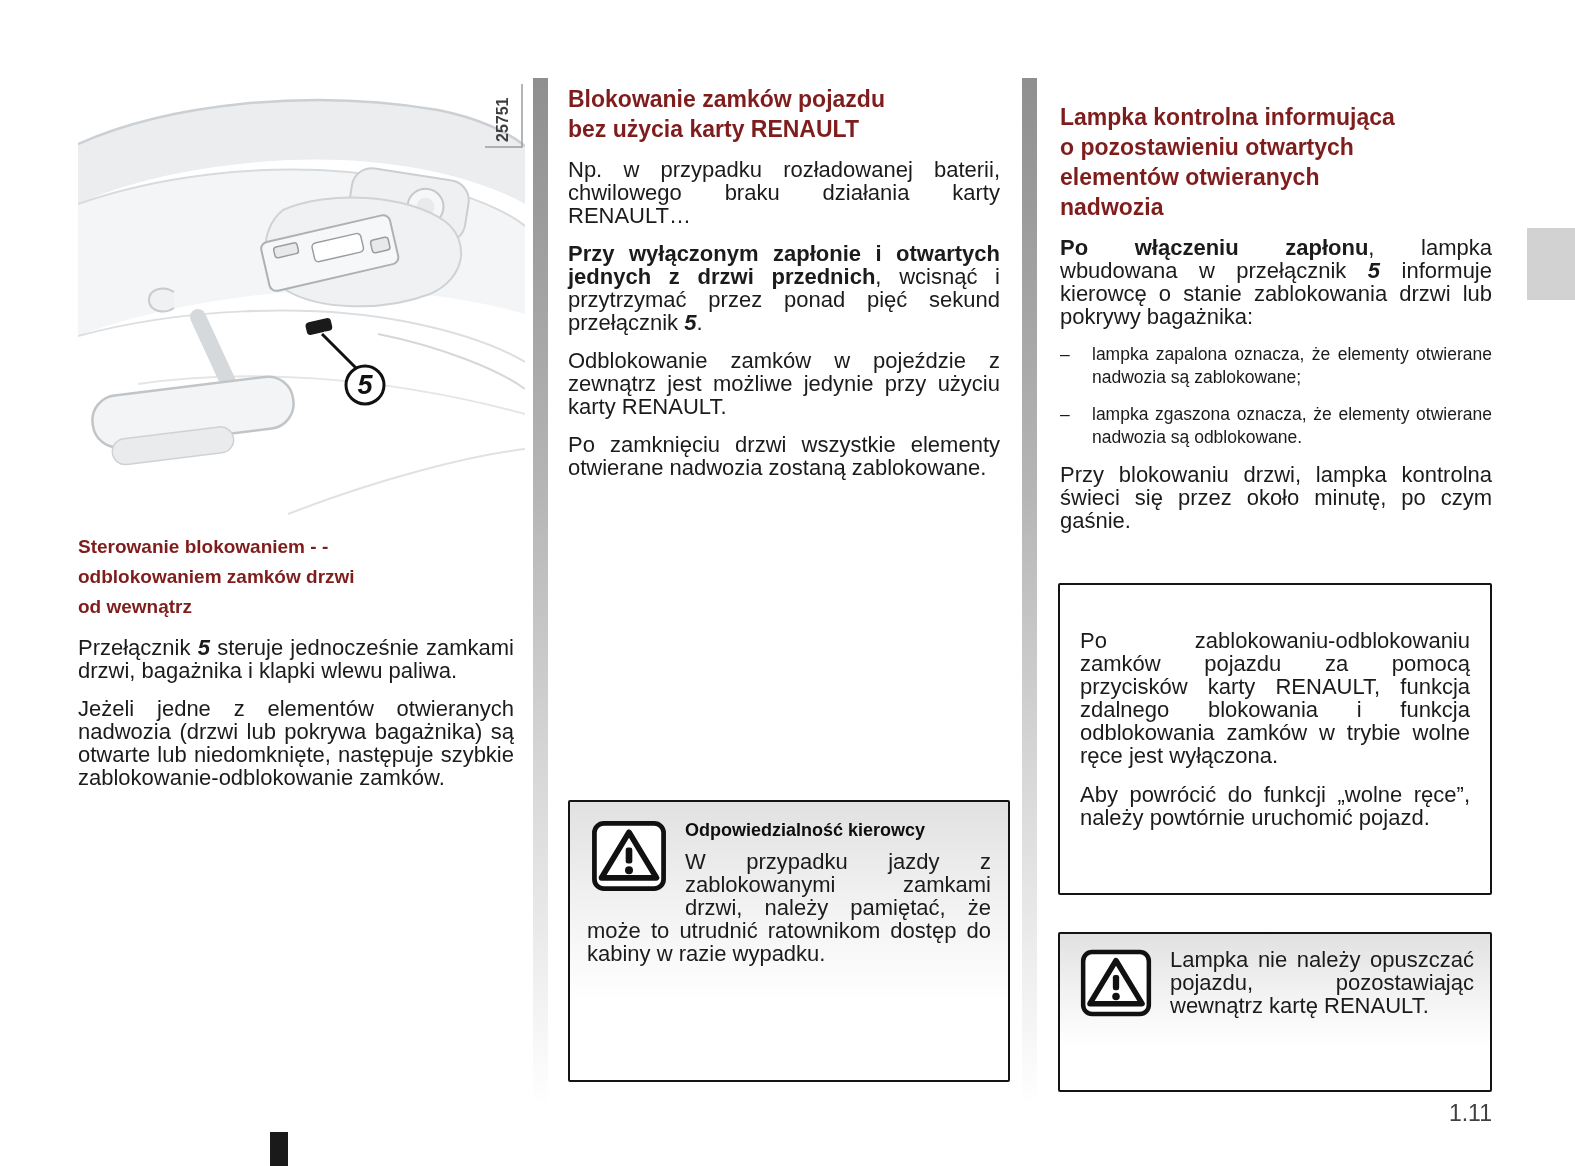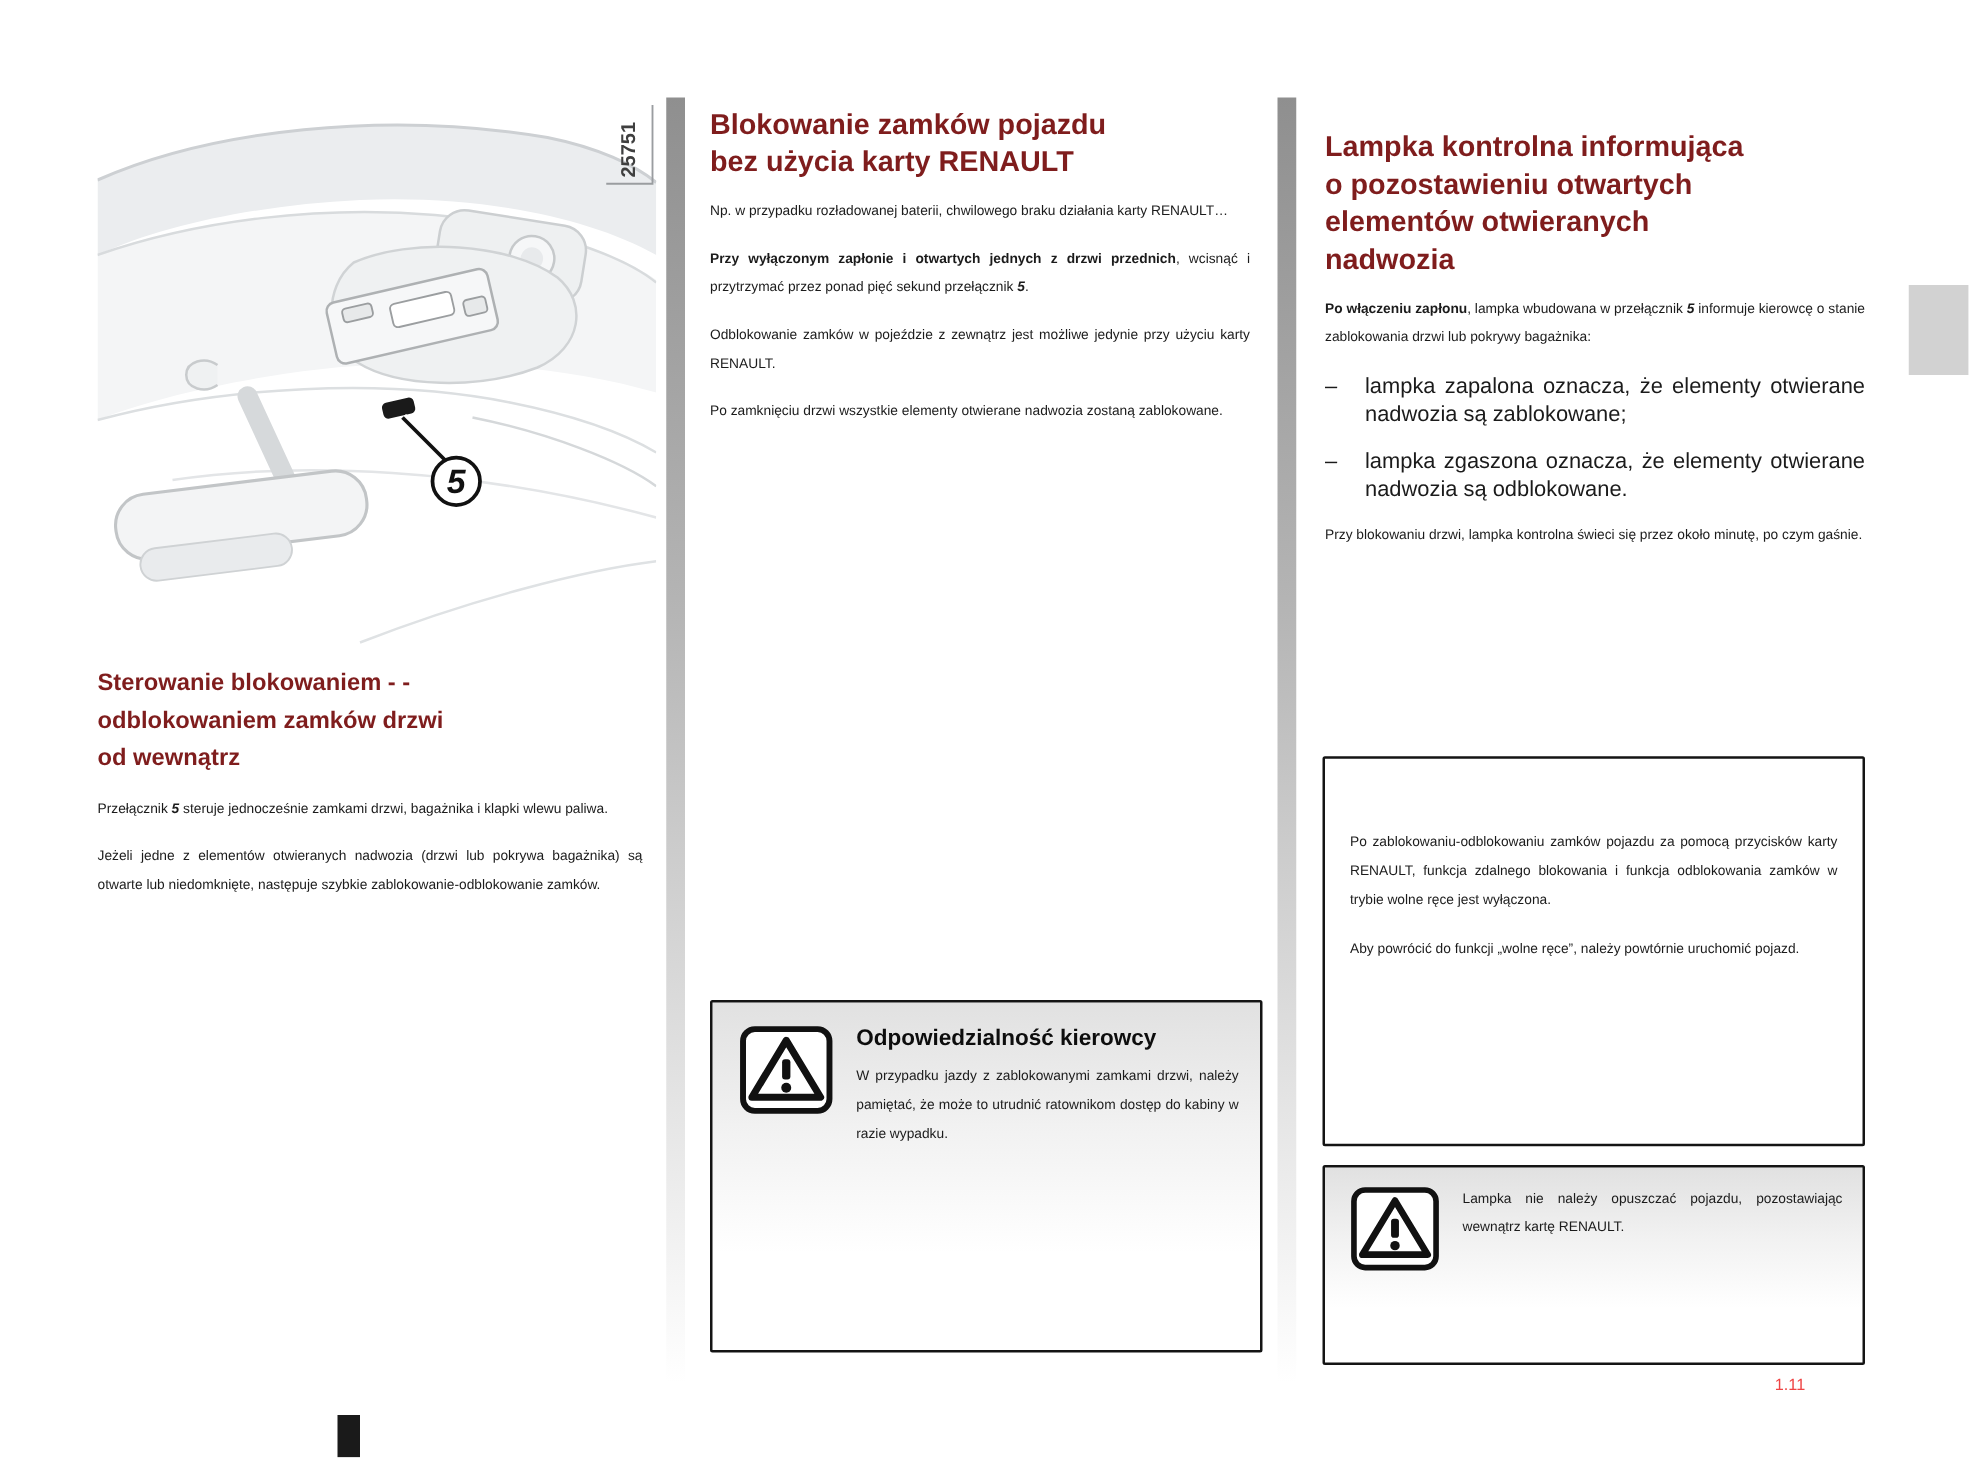--- a/index.html
+++ b/index.html
@@ -13,42 +13,42 @@
     color:#0d0d0d;letter-spacing:.2px;white-space:nowrap;
   }
   .page-title .suffix{font-size:20px;}
   
   .col{position:absolute;width:432px;}
   .sec-h{
     font-size:23px;font-weight:bold;line-height:30px;margin:0 0 14px;
     color:#7f1d1d;white-space:pre-line;
   }
   .sec-h.small{font-size:19px;}
-  .body-p{font-size:11px;line-height:23px;text-align:justify;margin:0 0 15px;}
+  .body-p{font-size:22px;line-height:23px;text-align:justify;margin:0 0 15px;}
   .lead-bold{font-weight:bold;}
   .num{font-weight:bold;font-style:italic;}
   
   .li{display:flex;margin:0 0 14px;}
   .li .dash{width:32px;flex:none;font-size:17.5px;line-height:23px;}
   .li .txt{flex:1;font-size:17.5px;line-height:23px;text-align:justify;}
   
   .vbar{
     position:absolute;top:78px;width:15px;height:1028px;
     background:linear-gradient(180deg,#8f8f8f 0%,#b5b5b5 40%,#e4e4e4 78%,#ffffff 100%);
   }
   .side-tab{position:absolute;left:1527px;top:228px;width:48px;height:72px;background:#d2d2d2;}
   .print-mark{position:absolute;left:270px;top:1132px;width:18px;height:34px;background:#1a1a1a;}
   .page-num{
-    position:absolute;left:1372px;top:1100px;width:120px;text-align:center;
-    font-size:13px;color:#ef4444;
+    position:absolute;left:1372px;top:1100px;width:120px;text-align:right;
+    font-size:23px;color:#404040;
   }
   
   .box{position:absolute;border:2.5px solid #141414;background:#ffffff;box-sizing:border-box;border-radius:2px;}
   .warn-grad{background:linear-gradient(180deg,#e1e1e1 0%,#f1f1f1 35%,#ffffff 72%);}
-  .info-box{left:1058px;top:605px;width:434px;height:312px;padding:56px 20px 0;}
+  .info-box{left:1058px;top:583px;width:434px;height:312px;padding:44px 20px 0;}
   .warn-mid{left:568px;top:800px;width:442px;height:282px;padding:14px 17px 0;}
   .warn-right{left:1058px;top:932px;width:434px;height:160px;padding:10px 16px 0;}
   .warn-icon{float:left;margin:4px 18px 6px 4px;}
   .warn-title{font-size:18px;font-weight:bold;margin:4px 0 9px;color:#0d0d0d;}
   .info-box .body-p{margin-bottom:16px;}
   
   .figure{position:absolute;left:78px;top:82px;width:447px;height:438px;}
 </style>
 </head>
 <body>

